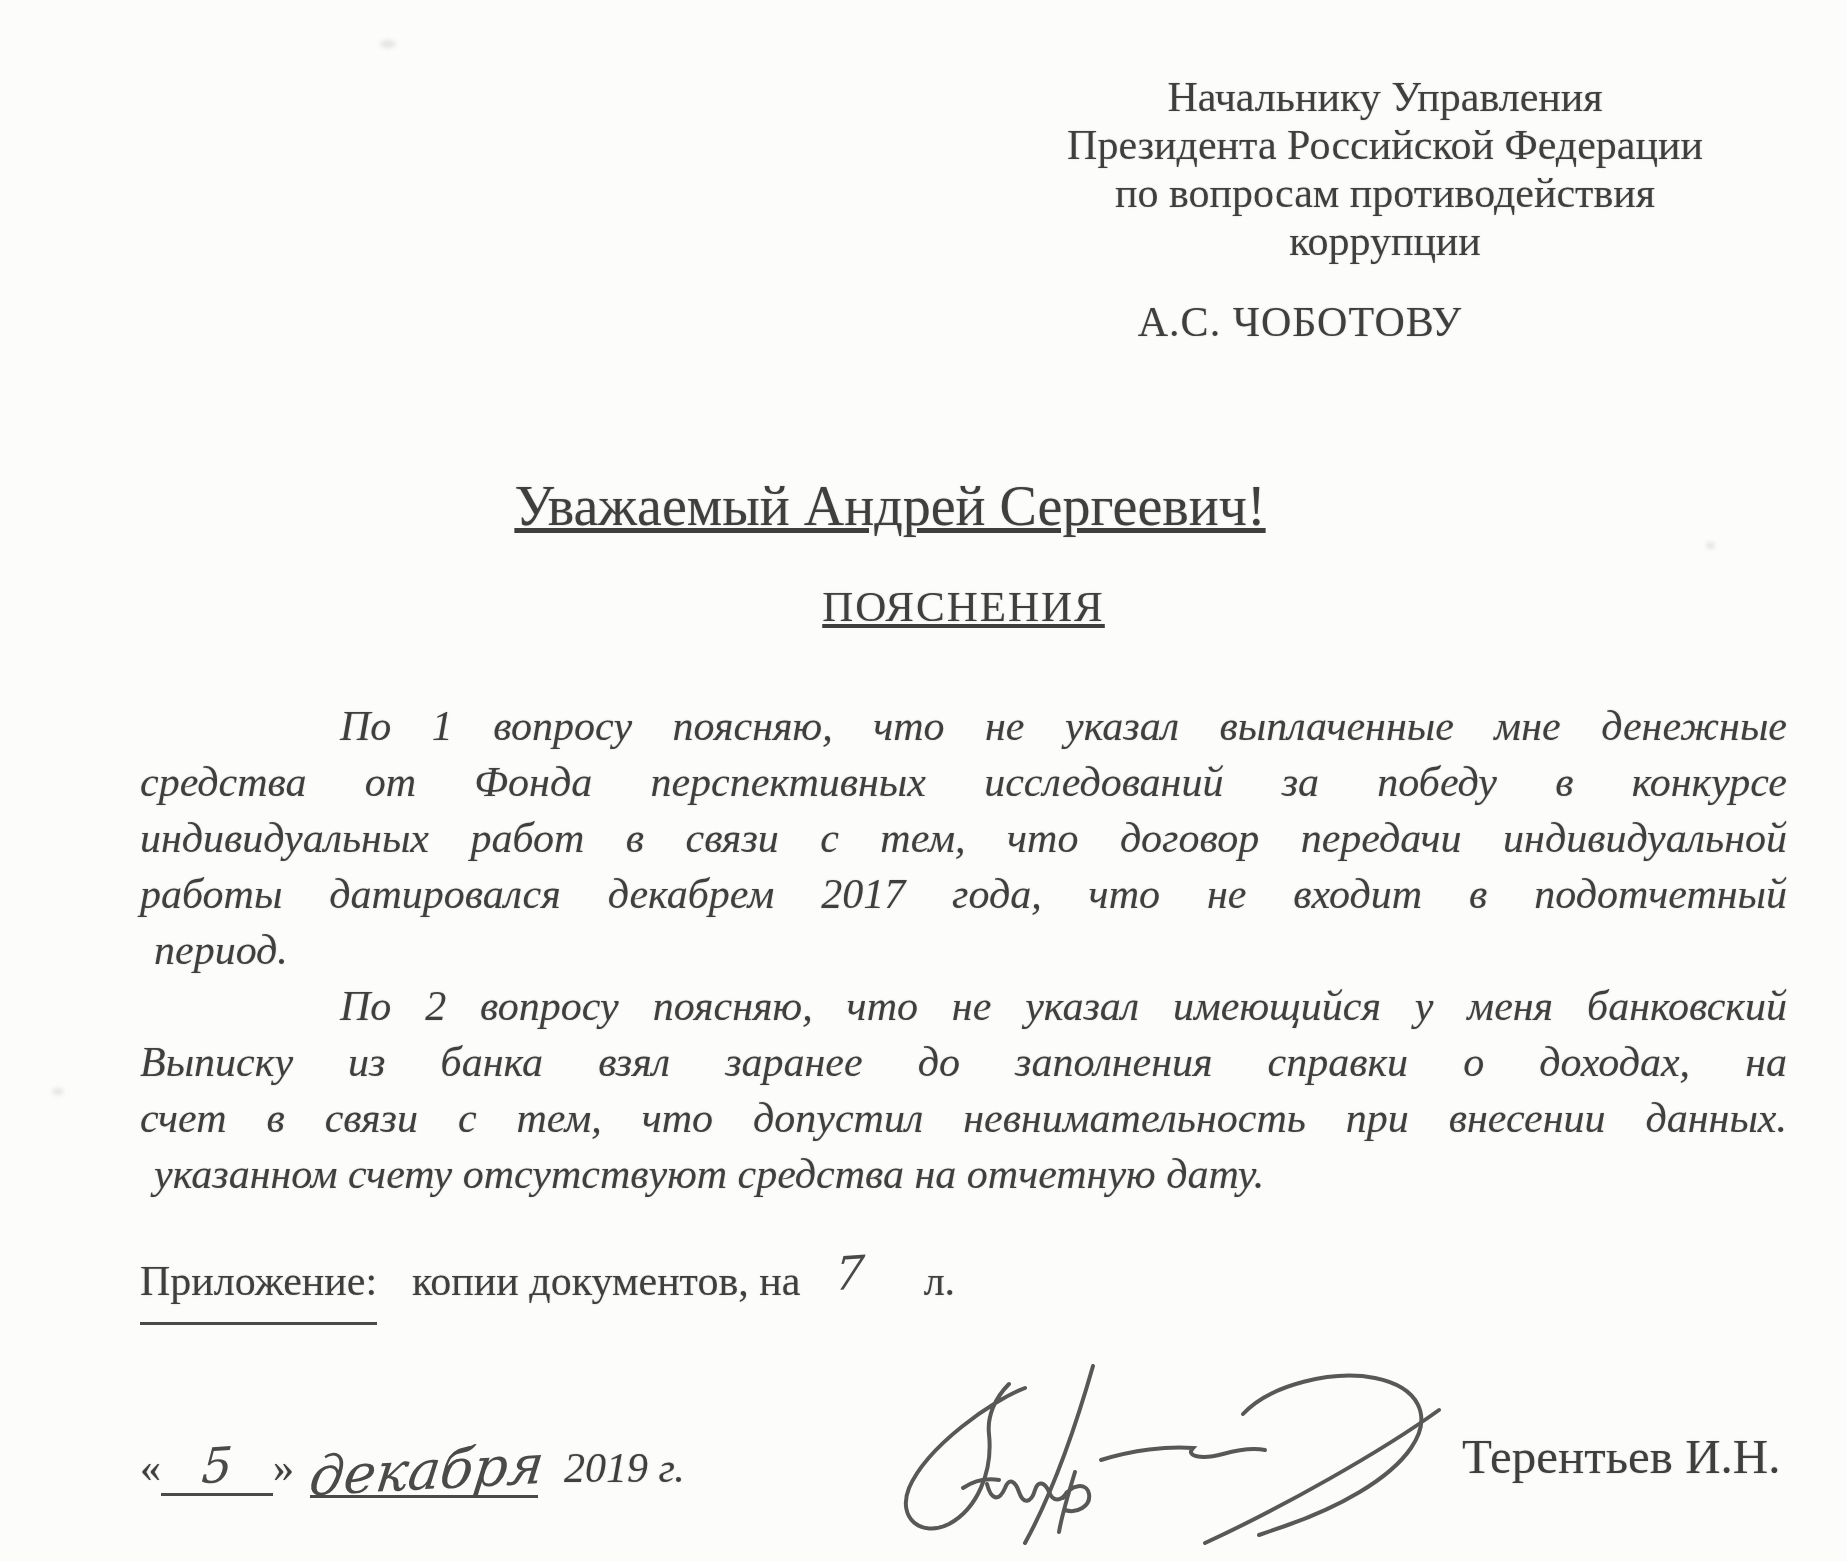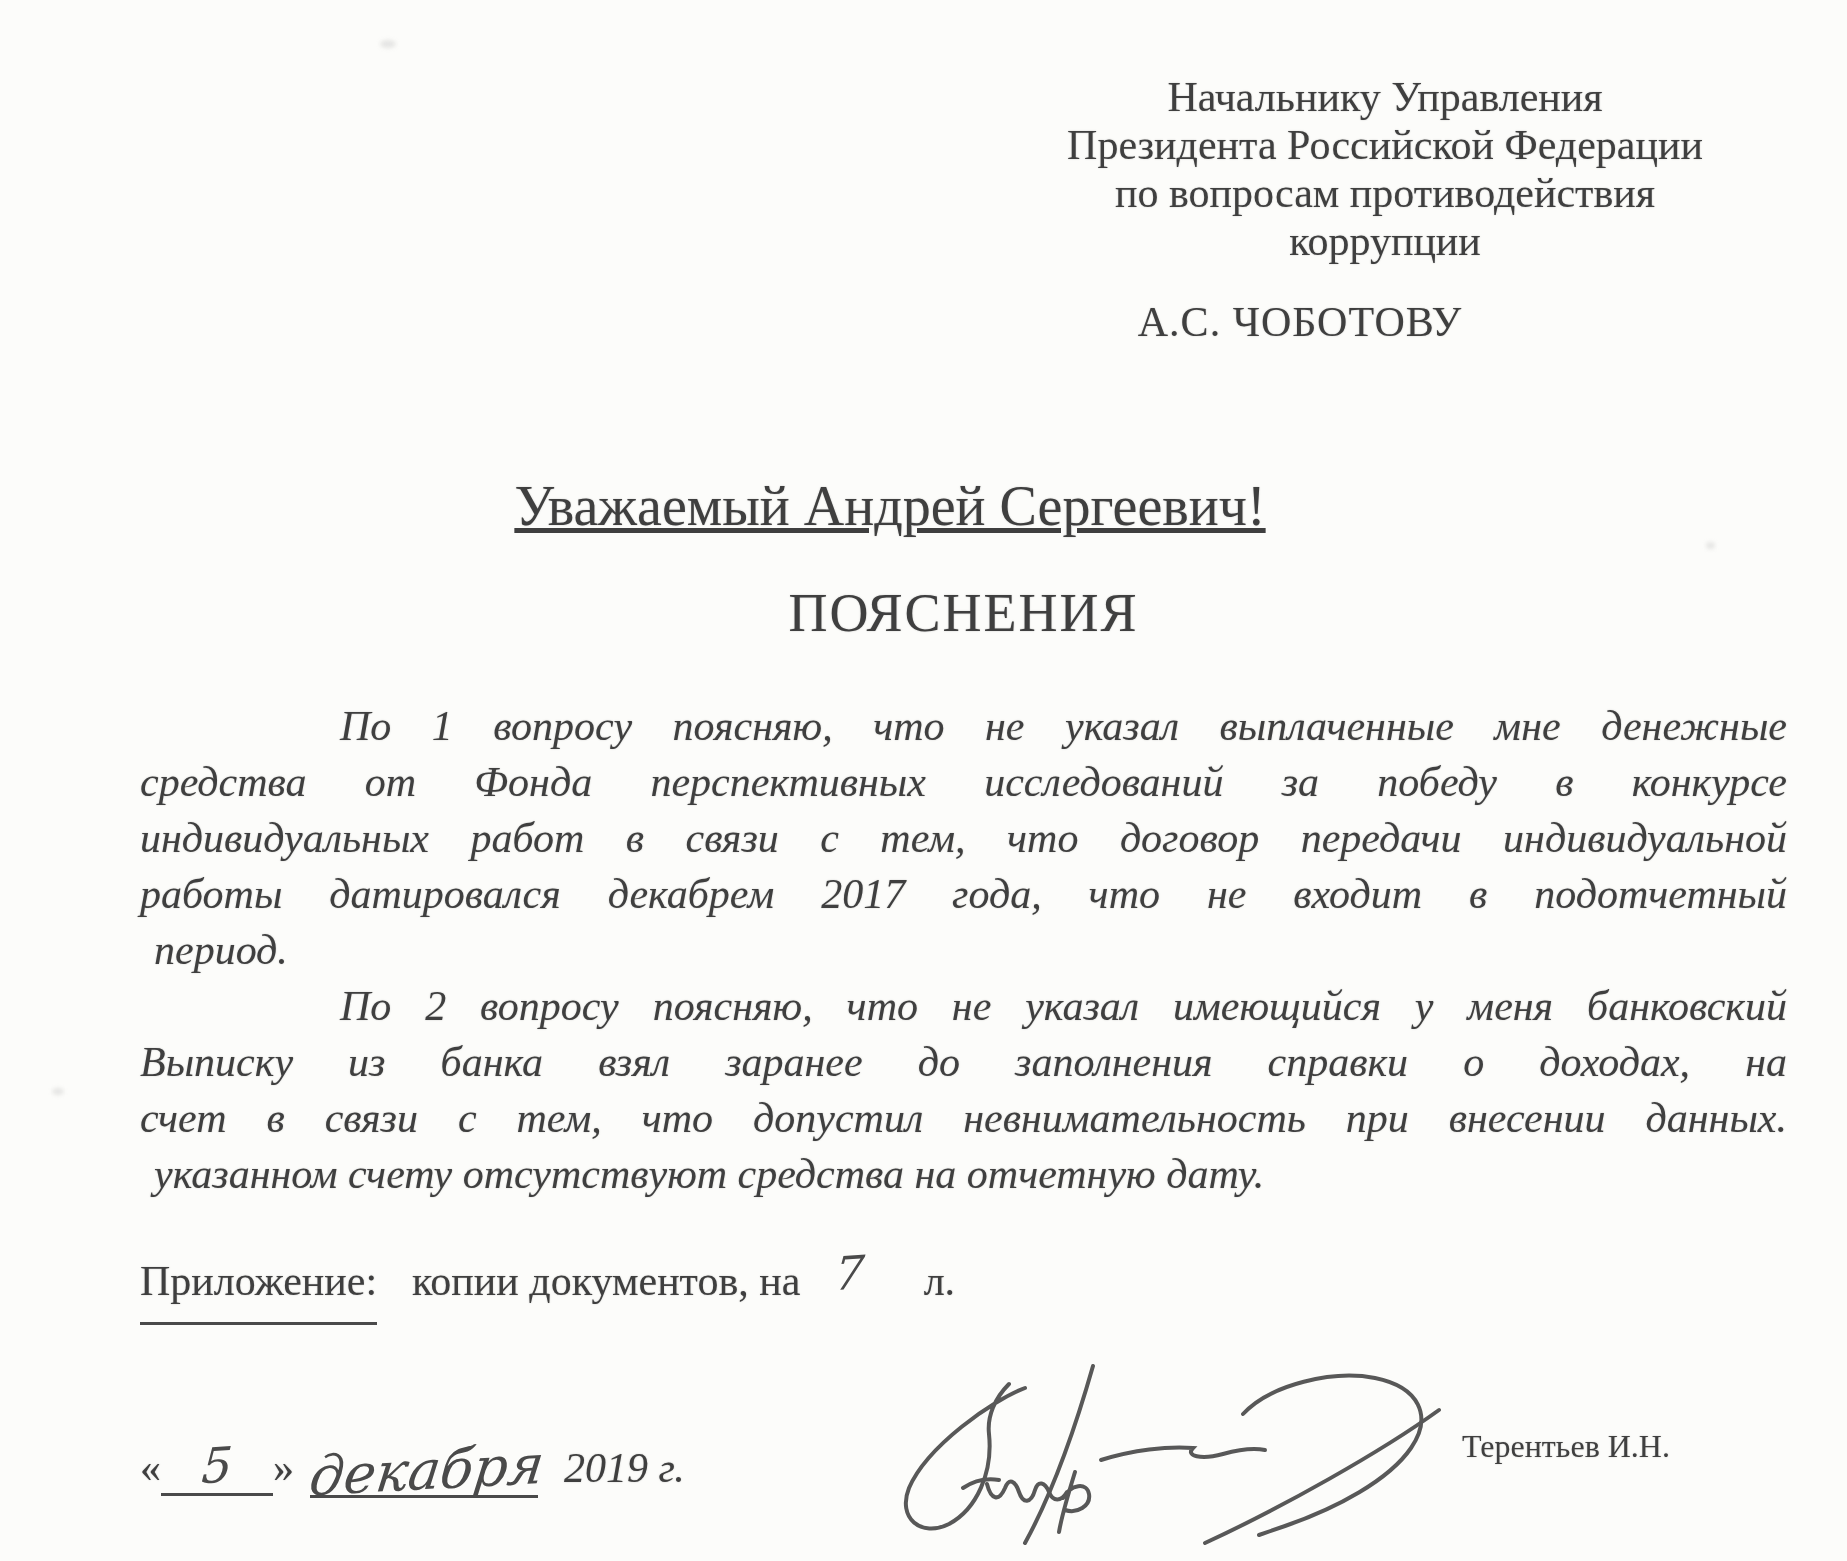--- a/index.html
+++ b/index.html
@@ -31,22 +31,23 @@
 
   .salutation {
     position: absolute;
     left: 140px; top: 474px; width: 1500px;
     font-size: 56px; text-align: center; text-decoration: underline;
   }
 
   .doc-title {
     position: absolute;
     left: 140px; top: 582px; width: 1647px;
-    font-size: 54px; letter-spacing: 2px;
+    font-size: 43px; letter-spacing: 2px;
     text-align: center;
+    text-decoration: underline;
   }
 
   
   .body-text {
     position: absolute;
     left: 140px; top: 698px; width: 1647px;
     font-size: 42px; line-height: 56px; font-style: italic;
   }
   .line { text-align: justify; text-align-last: justify; white-space: normal; }
   .line.last { text-align-last: left; margin-left: 14px; }
@@ -91,21 +92,21 @@
   .hw-day { font-size: 48px; }
   .blank-month { width: 228px; margin-left: 16px; }
   .hw-month { font-size: 54px; position: relative; top: 7px; transform: rotate(-3deg) skewX(-10deg); }
   .year { margin-left: 26px; font-style: italic; }
 
   
   .signature-svg { position: absolute; left: 875px; top: 1360px; }
   .signer-name {
     position: absolute;
     left: 1462px; top: 1428px;
-    font-size: 32px;
+    font-size: 49px;
   }
 
   
   .speck {
     position: absolute; border-radius: 50%;
     background: rgba(150,150,150,0.22);
     filter: blur(2px);
   }
   .speck.a { left: 380px; top: 40px;  width: 16px; height: 8px; }
   .speck.b { left: 1706px; top: 542px; width: 9px;  height: 7px; }

